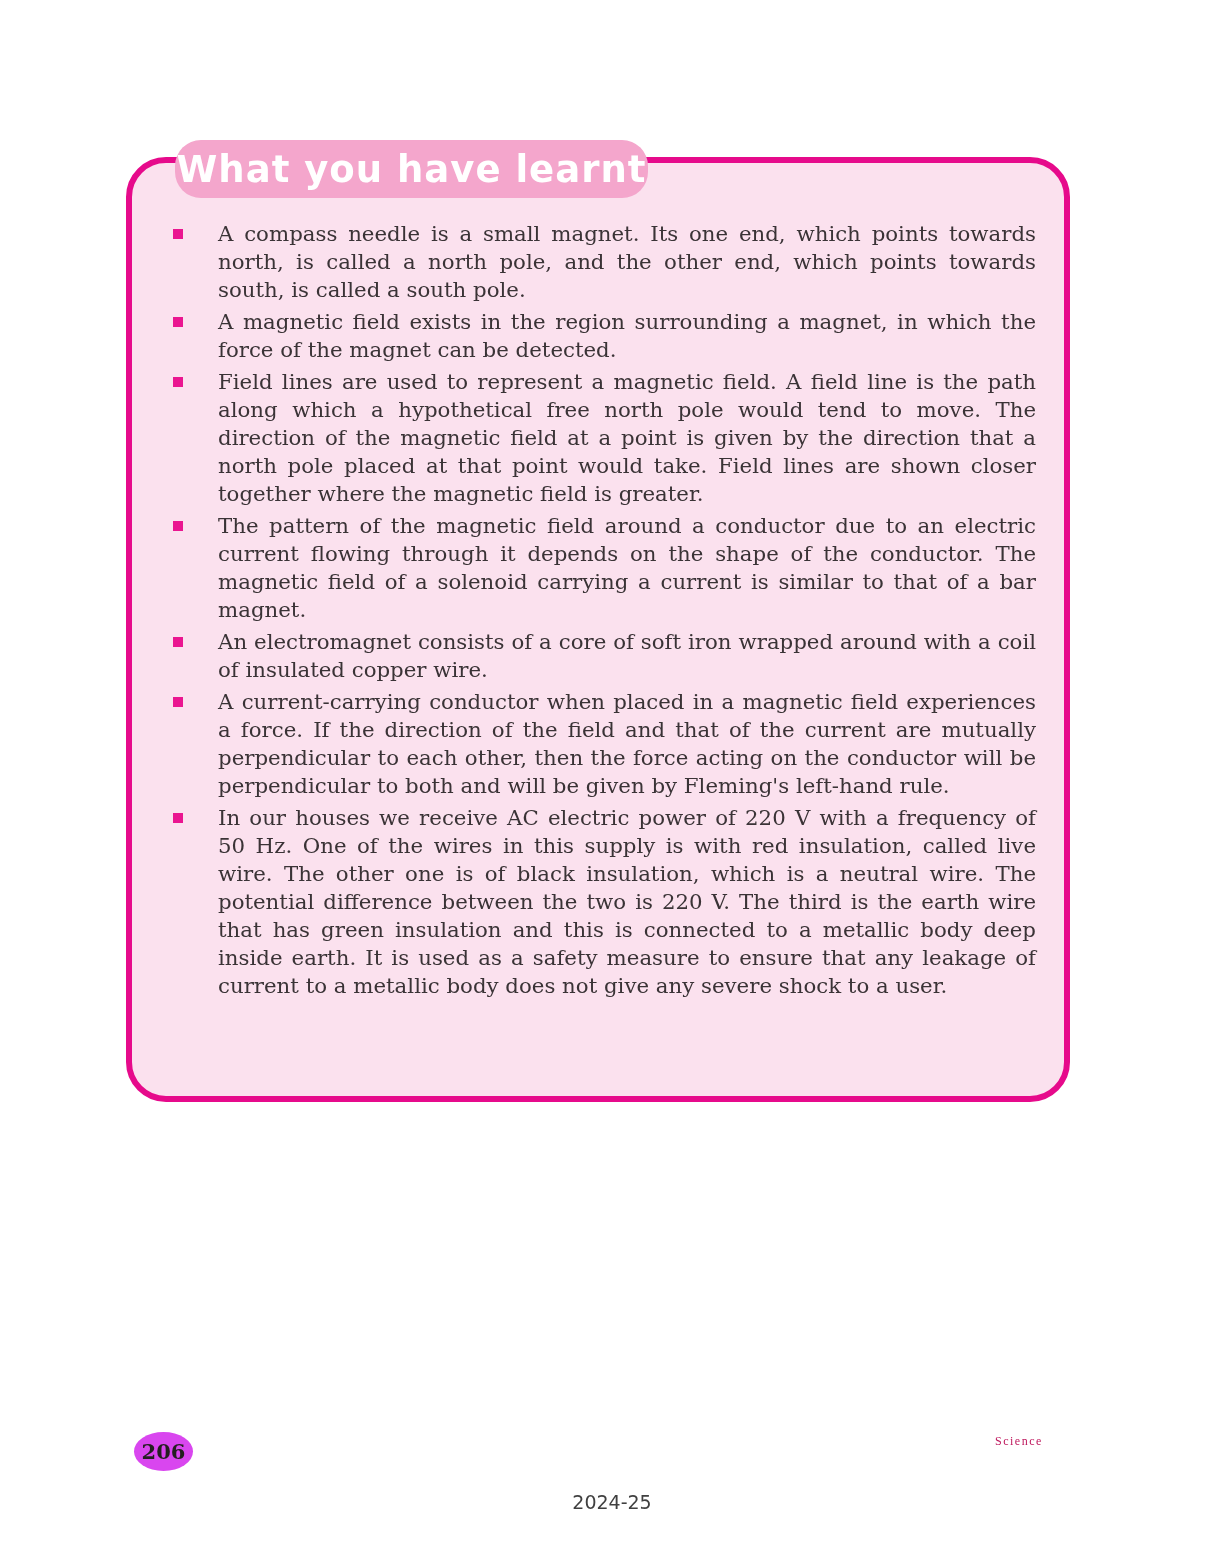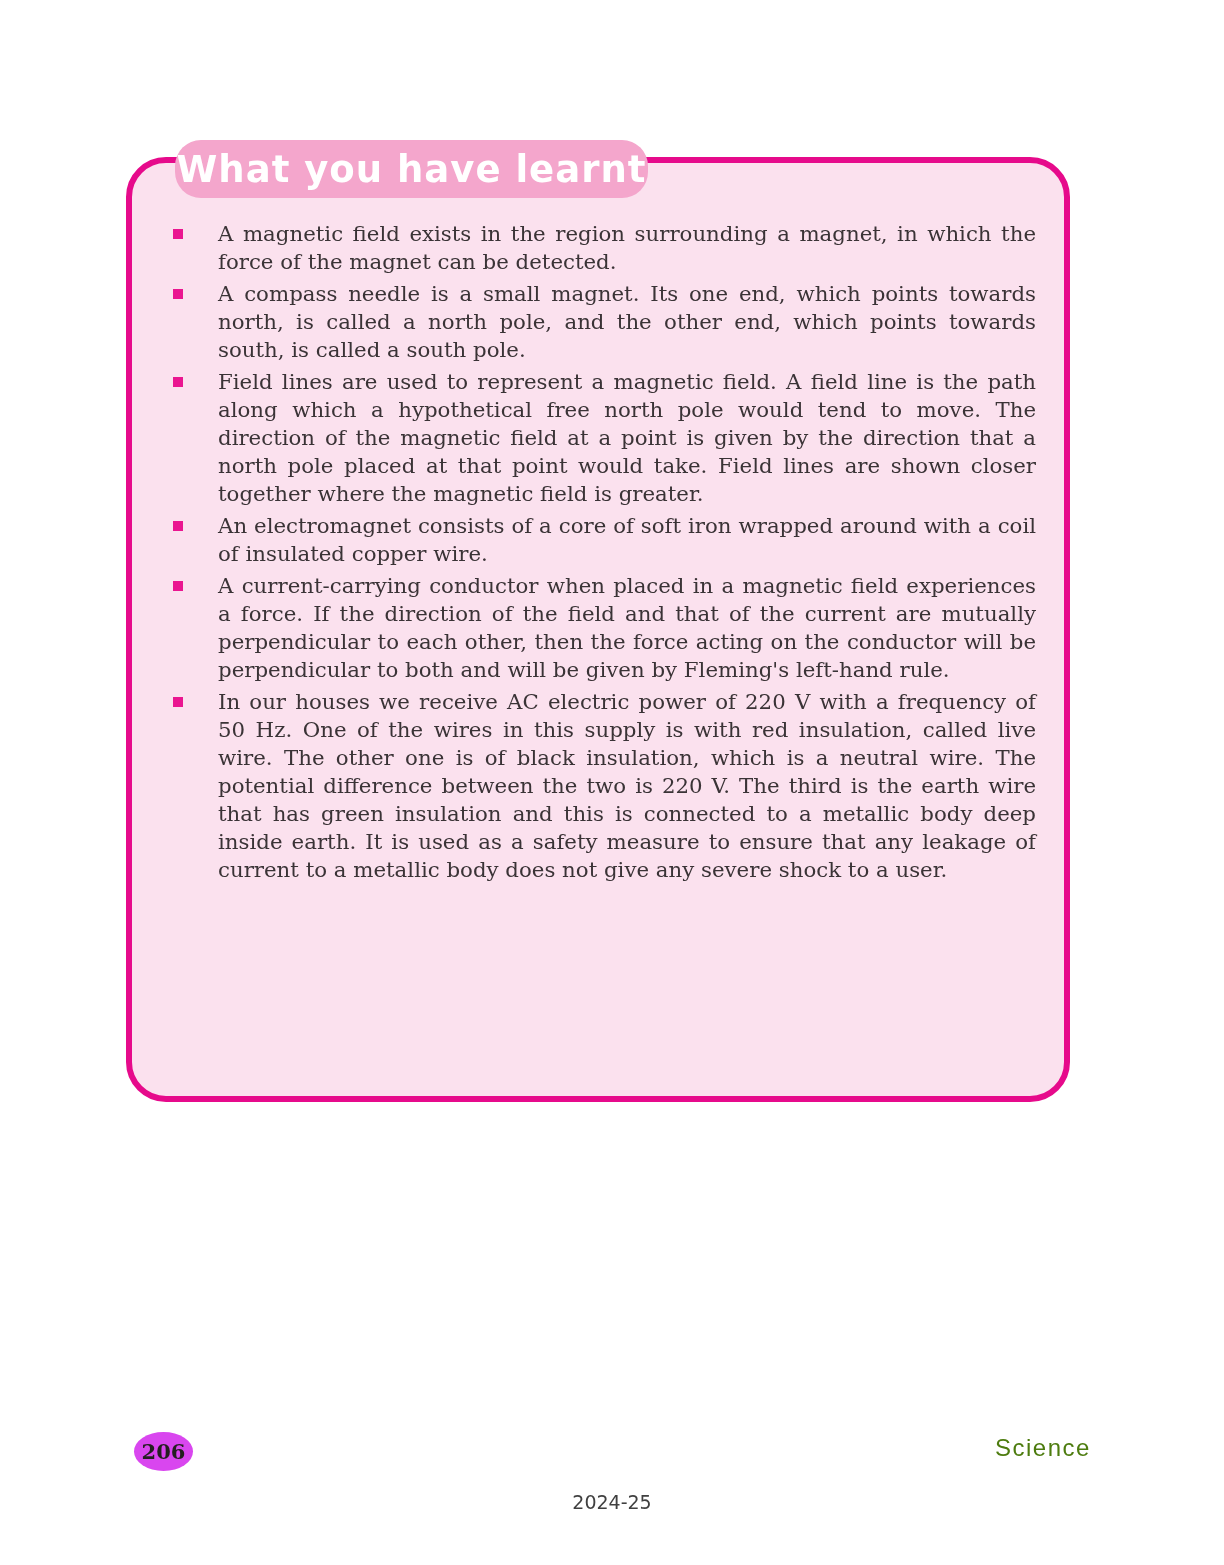--- a/index.html
+++ b/index.html
@@ -86,47 +86,48 @@
     justify-content: center;
     font-family: "DejaVu Serif", serif;
     font-weight: bold;
     font-size: 21px;
     color: #231f20;
   }
   .subject-label {
     position: absolute;
     left: 995px;
     top: 1434px;
-    font-family: Liberation Sans, sans-serif;
-    font-size: 24px;
+    font-family: Liberation Serif, serif;
+    font-size: 12px;
     letter-spacing: 1.5px;
-    color: #4d7c0f;
+    color: #be185d;
   }
   .edition-label {
     position: absolute;
     left: 0;
     top: 1491px;
     width: 100%;
     text-align: center;
     font-family: "DejaVu Sans", sans-serif;
     font-size: 19px;
     color: #404040;
   }
 </style>
 </head>
 <body>
 
 <div class="summary-box">
   <div class="banner">
     <span class="banner-text">What you have learnt</span>
   </div>
   <ul class="bullet-list" id="bullet-list">
+      <li><span class="marker"></span><span>A compass needle is a small magnet. Its one end, which points towards north, is called a north pole, and the other end, which points towards south, is called a south pole.</span></li>
       <li><span class="marker"></span><span>A magnetic field exists in the region surrounding a magnet, in which the force of the magnet can be detected.</span></li>
-      <li><span class="marker"></span><span>A compass needle is a small magnet. Its one end, which points towards north, is called a north pole, and the other end, which points towards south, is called a south pole.</span></li>
       <li><span class="marker"></span><span>Field lines are used to represent a magnetic field. A field line is the path along which a hypothetical free north pole would tend to move. The direction of the magnetic field at a point is given by the direction that a north pole placed at that point would take. Field lines are shown closer together where the magnetic field is greater.</span></li>
+      <li><span class="marker"></span><span>The pattern of the magnetic field around a conductor due to an electric current flowing through it depends on the shape of the conductor. The magnetic field of a solenoid carrying a current is similar to that of a bar magnet.</span></li>
       <li><span class="marker"></span><span>An electromagnet consists of a core of soft iron wrapped around with a coil of insulated copper wire.</span></li>
       <li><span class="marker"></span><span>A current-carrying conductor when placed in a magnetic field experiences a force. If the direction of the field and that of the current are mutually perpendicular to each other, then the force acting on the conductor will be perpendicular to both and will be given by Fleming's left-hand rule.</span></li>
       <li><span class="marker"></span><span>In our houses we receive AC electric power of 220 V with a frequency of 50 Hz. One of the wires in this supply is with red insulation, called live wire. The other one is of black insulation, which is a neutral wire. The potential difference between the two is 220 V. The third is the earth wire that has green insulation and this is connected to a metallic body deep inside earth. It is used as a safety measure to ensure that any leakage of current to a metallic body does not give any severe shock to a user.</span></li>
     </ul>
 </div>
 
 <div class="page-badge">206</div>
 
 <div class="subject-label">Science</div>
 

